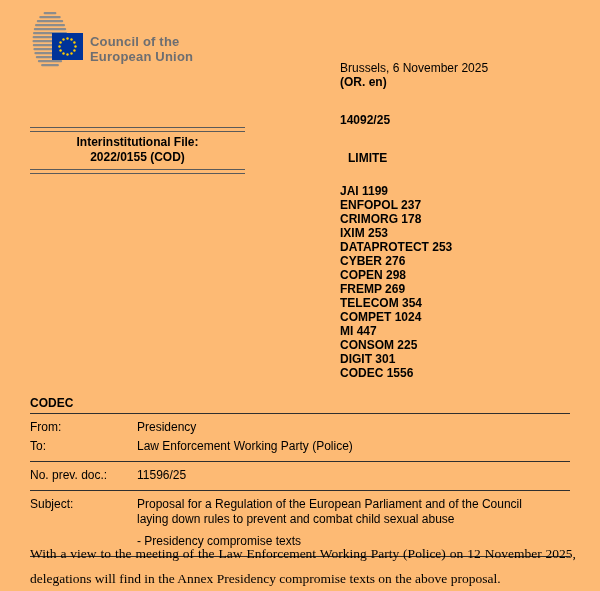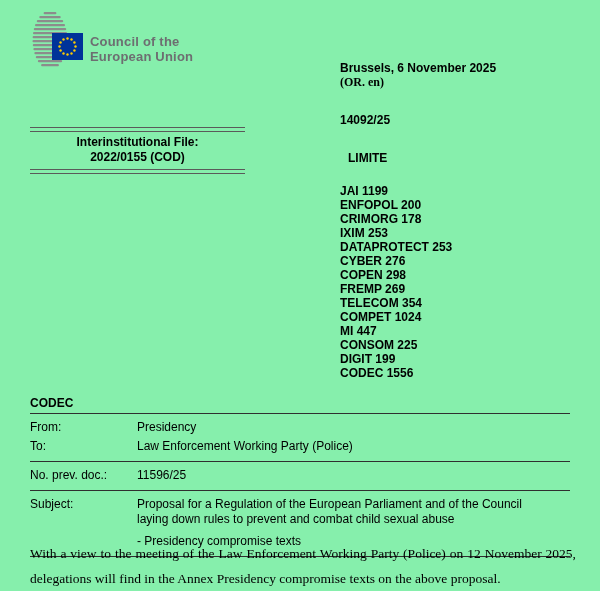--- a/index.html
+++ b/index.html
@@ -1,33 +1,33 @@
 <!DOCTYPE html>
 <html><head>
 <meta charset="utf-8">
 <style>
   html, body { margin: 0; padding: 0; background: #ffffff; }
   .page {
     position: relative;
     width: 600px;
     height: 591px;
-    background: #86efac;
+    background: #fdba74;
     font-family: "Liberation Sans", "DejaVu Sans", sans-serif;
     color: #000000;
     overflow: hidden;
   }
   
   .logo-svg { position: absolute; left: 0; top: 5px; }
   .org-name {
     position: absolute; left: 90px; top: 34px;
     font-size: 13px; font-weight: bold; color: #6d6e71;
     line-height: 15px; letter-spacing: 0.2px;
   }
-  .place-date { position: absolute; top: 61px; left: 0; font-size: 12px; font-weight: bold; }
-  .or-note    { position: absolute; top: 75px; left: 0; font-size: 12px; font-weight: bold; font-family: Liberation Serif, serif; }
+  .place-date { position: absolute; top: 61px; left: 0; font-size: 12px; font-weight: normal; }
+  .or-note    { position: absolute; top: 75px; left: 0; font-size: 12px; font-weight: bold; }
   .doc-number { position: absolute; top: 113px; left: 0; font-size: 12px; font-weight: bold; }
   .limite     { position: absolute; top: 151px; left: 0; font-size: 12px; font-weight: bold; }
   .codes      { position: absolute; top: 184px; left: 0; font-size: 12px; font-weight: bold; }
   .codes .code-line { line-height: 14px; }
   
   .inter-box { position: absolute; left: 30px; top: 127px; width: 215px; }
   .double-rule { height: 3px; border-top: 1.5px solid #5a5a5a; border-bottom: 1.5px solid #5a5a5a; }
   .inter-text { text-align: center; font-size: 12px; font-weight: bold; line-height: 15px; padding: 3px 0 4px 0; }
   
   .note-section { position: absolute; left: 30px; top: 396px; width: 540px; font-size: 12px; }
@@ -90,32 +90,32 @@
     <div>European Union</div>
   </div>
 
   <div class="place-date right-offset" style="left:340px; position:absolute;">Brussels, 6 November 2025</div>
   <div class="or-note" style="left:340px; position:absolute;">(OR. en)</div>
   <div class="doc-number" style="left:340px; position:absolute;">14092/25</div>
   <div class="limite" style="left:348px; position:absolute;">LIMITE</div>
 
   <div class="codes" style="left:340px; position:absolute;">
     <div class="code-line">JAI 1199</div>
-    <div class="code-line">ENFOPOL 200</div>
+    <div class="code-line">ENFOPOL 237</div>
     <div class="code-line">CRIMORG 178</div>
     <div class="code-line">IXIM 253</div>
     <div class="code-line">DATAPROTECT 253</div>
     <div class="code-line">CYBER 276</div>
     <div class="code-line">COPEN 298</div>
     <div class="code-line">FREMP 269</div>
     <div class="code-line">TELECOM 354</div>
     <div class="code-line">COMPET 1024</div>
     <div class="code-line">MI 447</div>
     <div class="code-line">CONSOM 225</div>
-    <div class="code-line">DIGIT 199</div>
+    <div class="code-line">DIGIT 301</div>
     <div class="code-line">CODEC 1556</div>
   </div>
 
   <div class="inter-box">
     <div class="double-rule"></div>
     <div class="inter-text">
       <div>Interinstitutional File:</div>
       <div>2022/0155 (COD)</div>
     </div>
     <div class="double-rule"></div>

